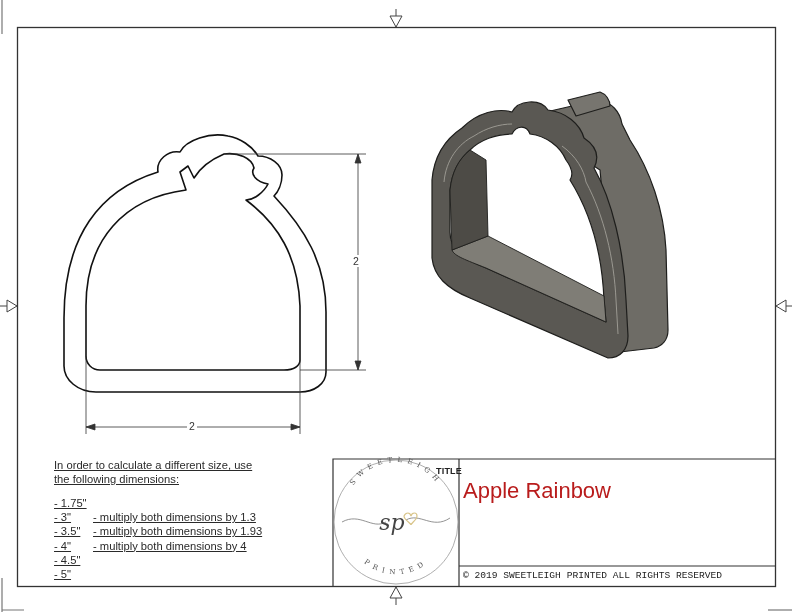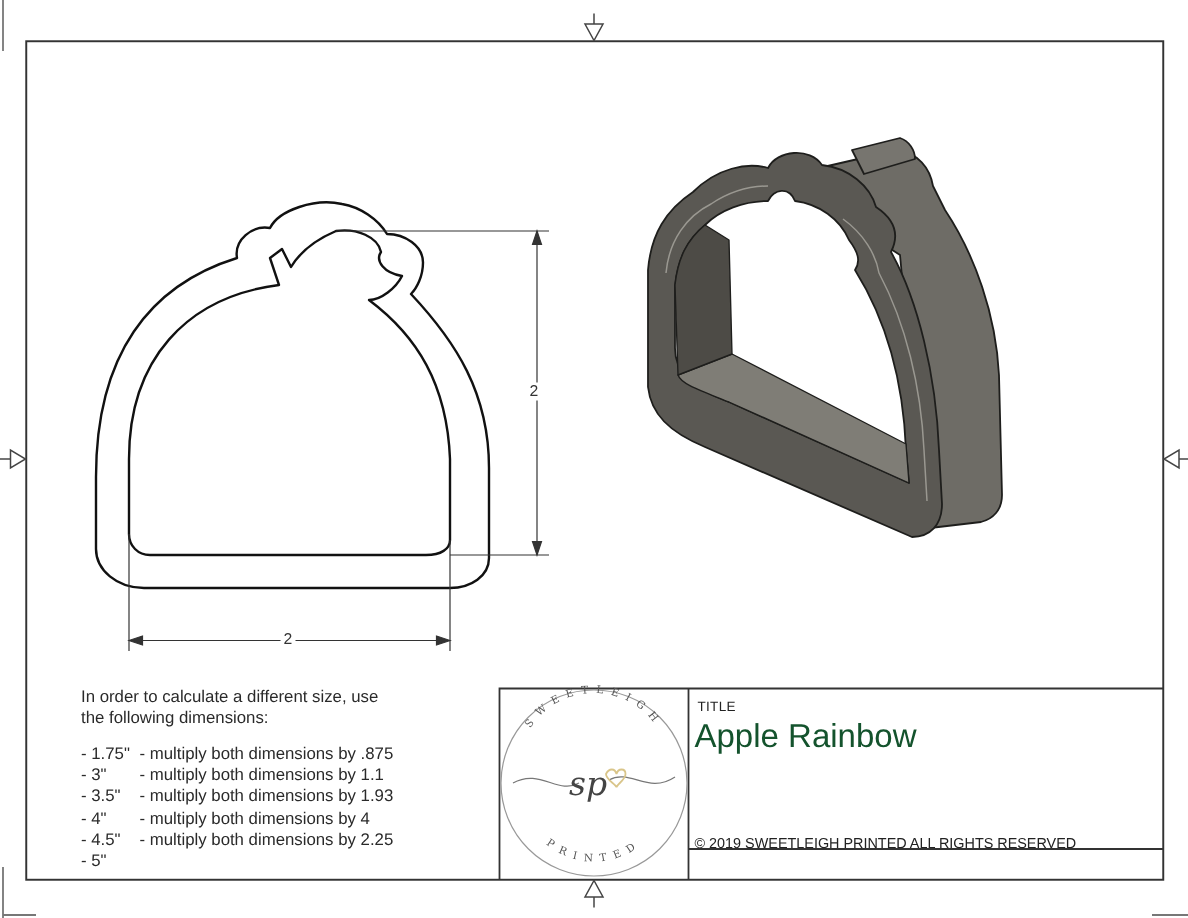--- a/index.html
+++ b/index.html
@@ -1,24 +1,24 @@
 <!DOCTYPE html>
 <html><head>
 <meta charset="utf-8">
 <style>
   html, body { margin: 0; padding: 0; background: #ffffff; }
   body { width: 792px; height: 612px; position: relative; overflow: hidden; font-family: "Liberation Sans", sans-serif; color: #222; }
   #sheet { position: absolute; left: 0; top: 0; }
-  .note { position: absolute; left: 54px; top: 458px; font-size: 11.2px; line-height: 14px; color: #2a2a2a; }
+  .note { position: absolute; left: 54px; top: 458px; font-size: 11.2px; line-height: 14px; color: #2a2a2a; text-decoration: underline; }
   .note .intro { margin: 0 0 10px 0; white-space: nowrap; }
   .note .row { display: flex; white-space: nowrap; height: 14.2px; }
   .note .size { width: 39px; }
-  .title-label { position: absolute; left: 465px; top: 466px; font-size: 9px; color: #222; letter-spacing: 0.2px; }
-  .title-value { position: absolute; left: 463px; top: 478px; font-size: 22px; color: #14532d; white-space: nowrap; }
-  .copyright { position: absolute; left: 463px; top: 557px; font-size: 9.6px; color: #222; white-space: nowrap; }
+  .title-label { position: absolute; left: 436px; top: 466px; font-size: 9px; color: #222; letter-spacing: 0.2px; font-weight: bold; }
+  .title-value { position: absolute; left: 463px; top: 478px; font-size: 22px; color: #b91c1c; white-space: nowrap; }
+  .copyright { position: absolute; left: 463px; top: 570px; font-size: 9.6px; color: #222; white-space: nowrap; font-family: Liberation Mono, monospace; }
   .dim { position: absolute; font-size: 10.5px; color: #333; background: #fff; padding: 0 2px; }
 </style>
 </head>
 <body>
 
 <svg id="sheet" width="792" height="612" viewBox="0 0 792 612">
 
   <g stroke="#777" stroke-width="1.2" fill="none">
     <path d="M2 0 V34"></path>
     <path d="M2 612 V578 M2 610 H24"></path>
@@ -153,37 +153,35 @@
 <span class="dim" style="left:351px; top:255px;">2</span>
 <span class="dim" style="left:187px; top:420px;">2</span>
 
 <div class="note">
   <div class="intro">
     <div>In order to calculate a different size, use</div>
     <div>the following dimensions:</div>
   </div>
   <div class="row">
     <span class="size">- 1.75"</span>
-    <span>- multiply both dimensions by .875</span>
   </div>
   <div class="row">
     <span class="size">- 3"</span>
-    <span>- multiply both dimensions by 1.1</span>
+    <span>- multiply both dimensions by 1.3</span>
   </div>
   <div class="row">
     <span class="size">- 3.5"</span>
     <span>- multiply both dimensions by 1.93</span>
   </div>
   <div class="row">
     <span class="size">- 4"</span>
     <span>- multiply both dimensions by 4</span>
   </div>
   <div class="row">
     <span class="size">- 4.5"</span>
-    <span>- multiply both dimensions by 2.25</span>
   </div>
   <div class="row">
     <span class="size">- 5"</span>
   </div>
 </div>
 
 <div class="title-label">TITLE</div>
 <div class="title-value">Apple Rainbow</div>
 <div class="copyright">© 2019  SWEETLEIGH PRINTED  ALL RIGHTS RESERVED</div>
 

